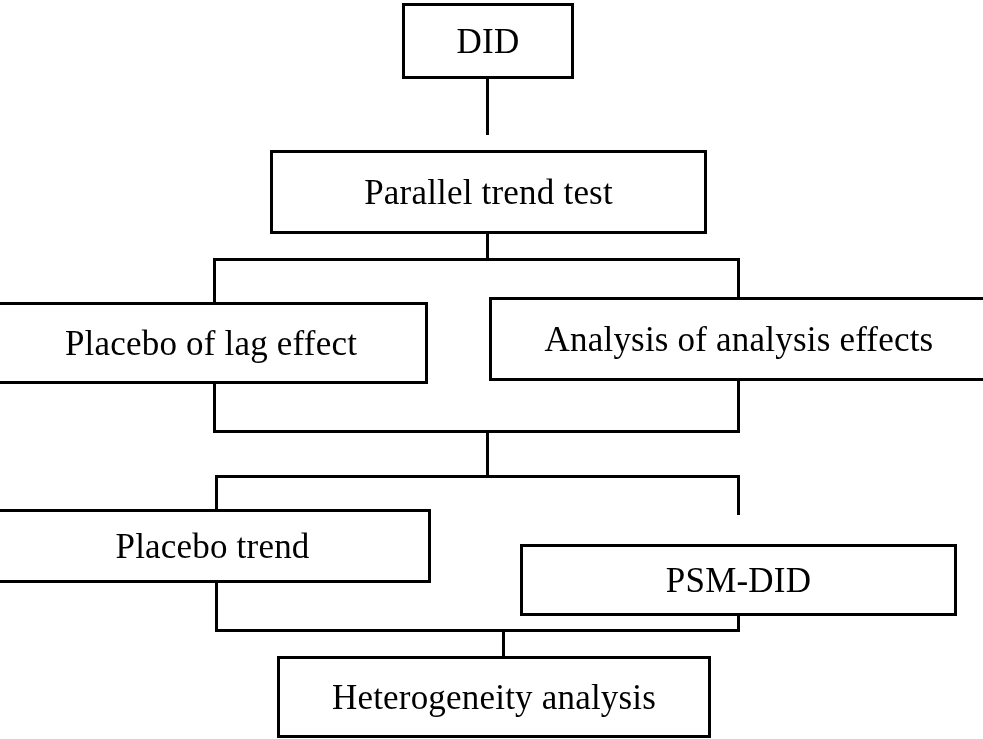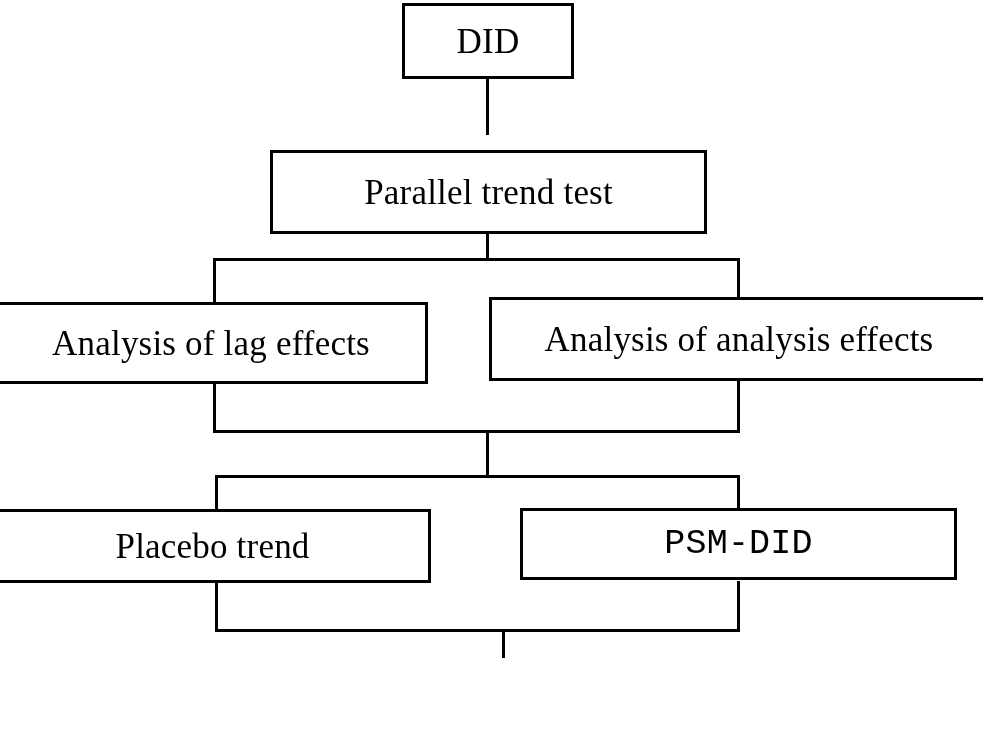--- a/index.html
+++ b/index.html
@@ -43,21 +43,21 @@
   }
   .vline { width: 3px; }
   .hline { height: 3px; }
 
   
   #node-did           { left: 402px; top: 3px;   width: 172px; height: 76px; }
   #node-parallel      { left: 270px; top: 133px; width: 437px; height: 84px; margin-top: 17px; }
   #node-lag           { left: -3px;  top: 302px; width: 431px; height: 82px; }
   #node-dynamic       { left: 489px; top: 297px; width: 497px; height: 84px; }
   #node-placebo       { left: -3px;  top: 509px; width: 434px; height: 74px; }
-  #node-psm           { left: 520px; top: 508px; width: 437px; height: 72px; font-family: Liberation Mono, monospace; }
+  #node-psm           { left: 520px; top: 544px; width: 437px; height: 72px; }
   #node-heterogeneity { left: 277px; top: 656px; width: 434px; height: 82px; }
 
   
   
   #c-did-parallel      { left: 486px; top: 78px;  height: 57px; }
 
   
   #c-parallel-down     { left: 486px; top: 215px; height: 46px; }
   #c-split1-bar        { left: 213px; top: 258px; width: 527px; }
   #c-split1-left-leg   { left: 213px; top: 258px; height: 46px; }
@@ -114,29 +114,32 @@
 
   <div class="node" id="node-did">
     <span class="label">DID</span>
   </div>
 
   <div class="node" id="node-parallel">
     <span class="label">Parallel trend test</span>
   </div>
 
   <div class="node clip-left" id="node-lag">
-    <span class="label">Analysis of lag effects</span>
+    <span class="label">Placebo of lag effect</span>
   </div>
 
   <div class="node clip-right" id="node-dynamic">
     <span class="label">Analysis of analysis effects</span>
   </div>
 
   <div class="node clip-left" id="node-placebo">
     <span class="label">Placebo trend</span>
   </div>
 
   <div class="node" id="node-psm">
     <span class="label">PSM-DID</span>
   </div>
 
+  <div class="node" id="node-heterogeneity">
+    <span class="label">Heterogeneity analysis</span>
+  </div>
 
 </div>
 
 </body></html>

